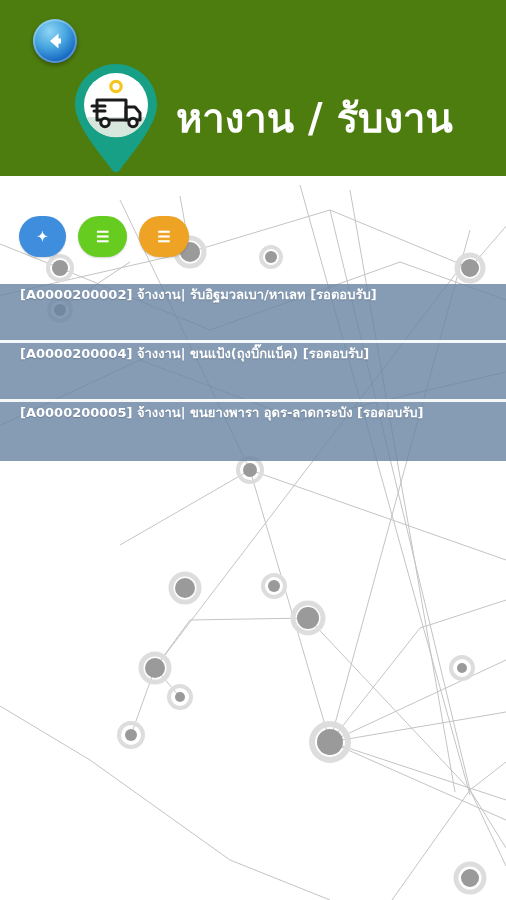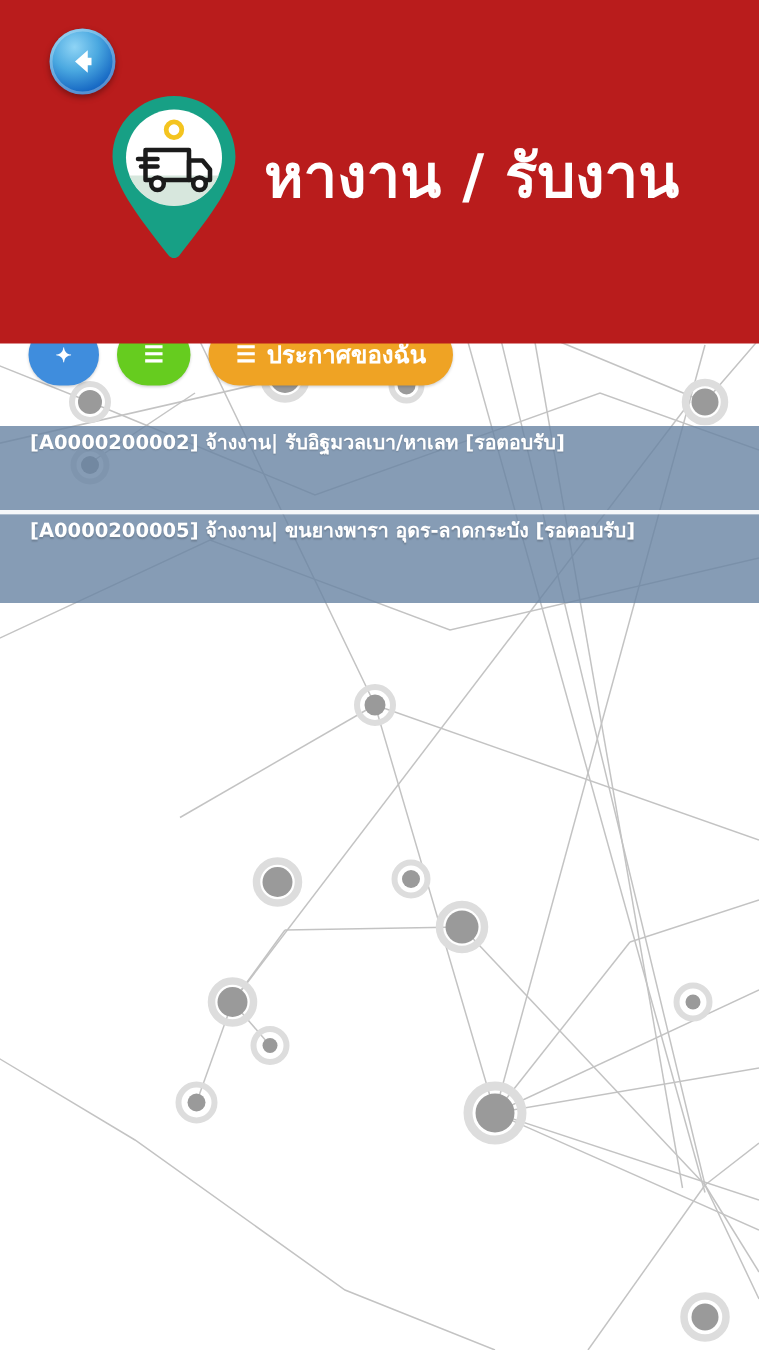--- a/index.html
+++ b/index.html
@@ -23,22 +23,22 @@
     width: 506px; height: 900px;
     z-index: 0;
     pointer-events: none;
   }
 
   
   .header {
     position: absolute;
     left: 0; top: 0;
     width: 506px;
-    height: 229px;
-    background: #b91c1c;
+    height: 176px;
+    background: #4d7c0f;
     z-index: 3;
     overflow: hidden;
     text-align: right;
   }
 
   .back-button {
     position: absolute;
     left: 33px; top: 19px;
     width: 44px; height: 44px;
     border-radius: 50%;
@@ -271,29 +271,31 @@
   <button class="pill pill-create">
     <span class="glyph glyph-plus">✦</span>
   </button>
 
   <button class="pill pill-all">
     <span class="glyph">☰</span>
   </button>
 
   <button class="pill pill-mine">
     <span class="glyph">☰</span>
-    <span>ประกาศของฉัน</span>
   </button>
 </div>
 
 <div class="list">
 
   <div class="list-row">
     <span class="list-row-label">[A0000200002] จ้างงาน| รับอิฐมวลเบา/หาเลท [รอตอบรับ]</span>
   </div>
 
 
+  <div class="list-row">
+    <span class="list-row-label">[A0000200004] จ้างงาน| ขนแป้ง(ถุงบิ๊กแบ็ค) [รอตอบรับ]</span>
+  </div>
 
   <div class="list-row">
     <span class="list-row-label">[A0000200005] จ้างงาน| ขนยางพารา อุดร-ลาดกระบัง [รอตอบรับ]</span>
   </div>
 
 </div>
 
 </body></html>

